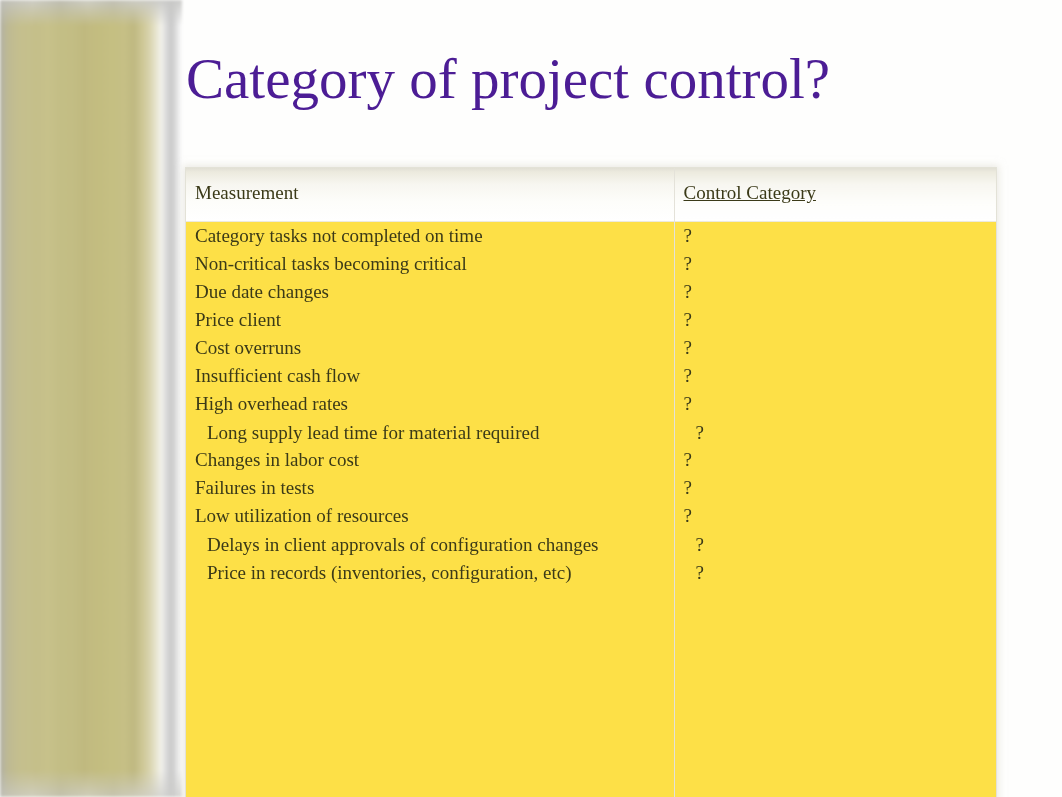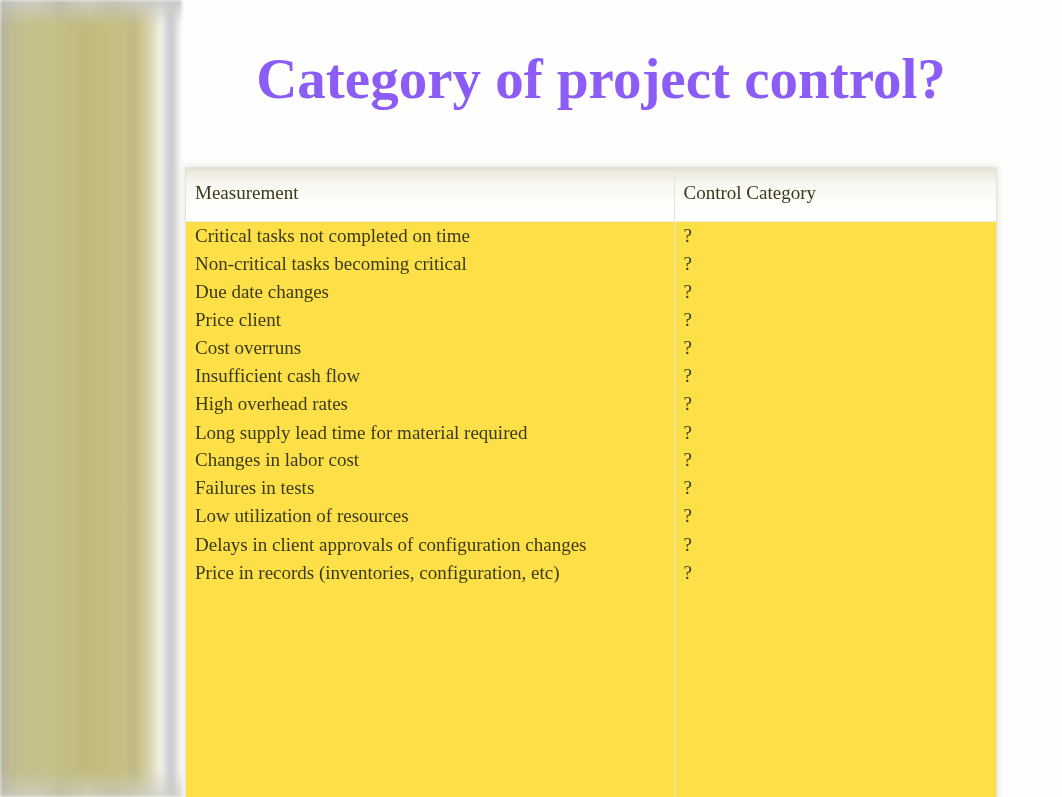--- a/index.html
+++ b/index.html
@@ -74,26 +74,25 @@
           rgba(0,0,0,0.0) 88%);
     pointer-events: none;
   }
 
   
   #title {
     position: absolute;
     left: 186px;
     top: 48px;
     width: 830px;
-    text-align: center;
     font-size: 57px;
     line-height: 1.08;
-    color: #8b5cf6;
+    color: #4c1d95;
     font-family: "Liberation Serif", "DejaVu Serif", serif;
-    font-weight: bold;
+    font-weight: normal;
     letter-spacing: 0px;
     white-space: nowrap;
   }
 
   
   #table-wrap {
     position: absolute;
     left: 186px;
     top: 168px;
     width: 810px;
@@ -122,20 +121,21 @@
     color: #3b3a18;
     font-size: 19px;
     font-weight: normal;
     font-family: "Liberation Serif", "DejaVu Serif", serif;
   }
 
   
   #content-table th.col-b,
   #content-table td.col-b {
     border-left: 1px solid #e4e2d9;
+    text-decoration: underline;
   }
 
   thead th {
     height: 53px;
     background: linear-gradient(to bottom,
         #e1dfd4 0px,
         #eceade 4px,
         #f7f6f0 16px,
         #fdfdfa 34px,
         #ffffff 53px);
@@ -155,20 +155,21 @@
 
   tbody tr.data-row td {
     height: 28px;
     line-height: 21px;
   }
   tbody tr.data-row td .cell-pad {
     padding: 3px 6px 0 9px;
   }
   tbody tr.data-row.tall td .cell-pad {
     padding-top: 4px;
+    margin-left: 12px;
   }
   tbody tr.data-row.first td .cell-pad {
     padding-top: 10px;
   }
 
   tbody tr.filler td {
     height: auto;
   }
 
   .qmark { display: inline-block; }
@@ -201,21 +202,21 @@
         </tr>
       </thead>
       <tbody id="table-body">
 
       <tr class="rule-row">
             <td class="col-a"></td>
             <td class="col-b"></td>
           </tr>
           <tr class="data-row">
             <td class="col-a">
-              <div class="cell-pad wrapcell">Critical tasks not completed on time</div>
+              <div class="cell-pad wrapcell">Category tasks not completed on time</div>
             </td>
             <td class="col-b"><div class="cell-pad qmark">?</div></td>
           </tr>
           <tr class="data-row">
             <td class="col-a">
               <div class="cell-pad wrapcell">Non-critical tasks becoming critical</div>
             </td>
             <td class="col-b"><div class="cell-pad qmark">?</div></td>
           </tr>
           <tr class="data-row">

